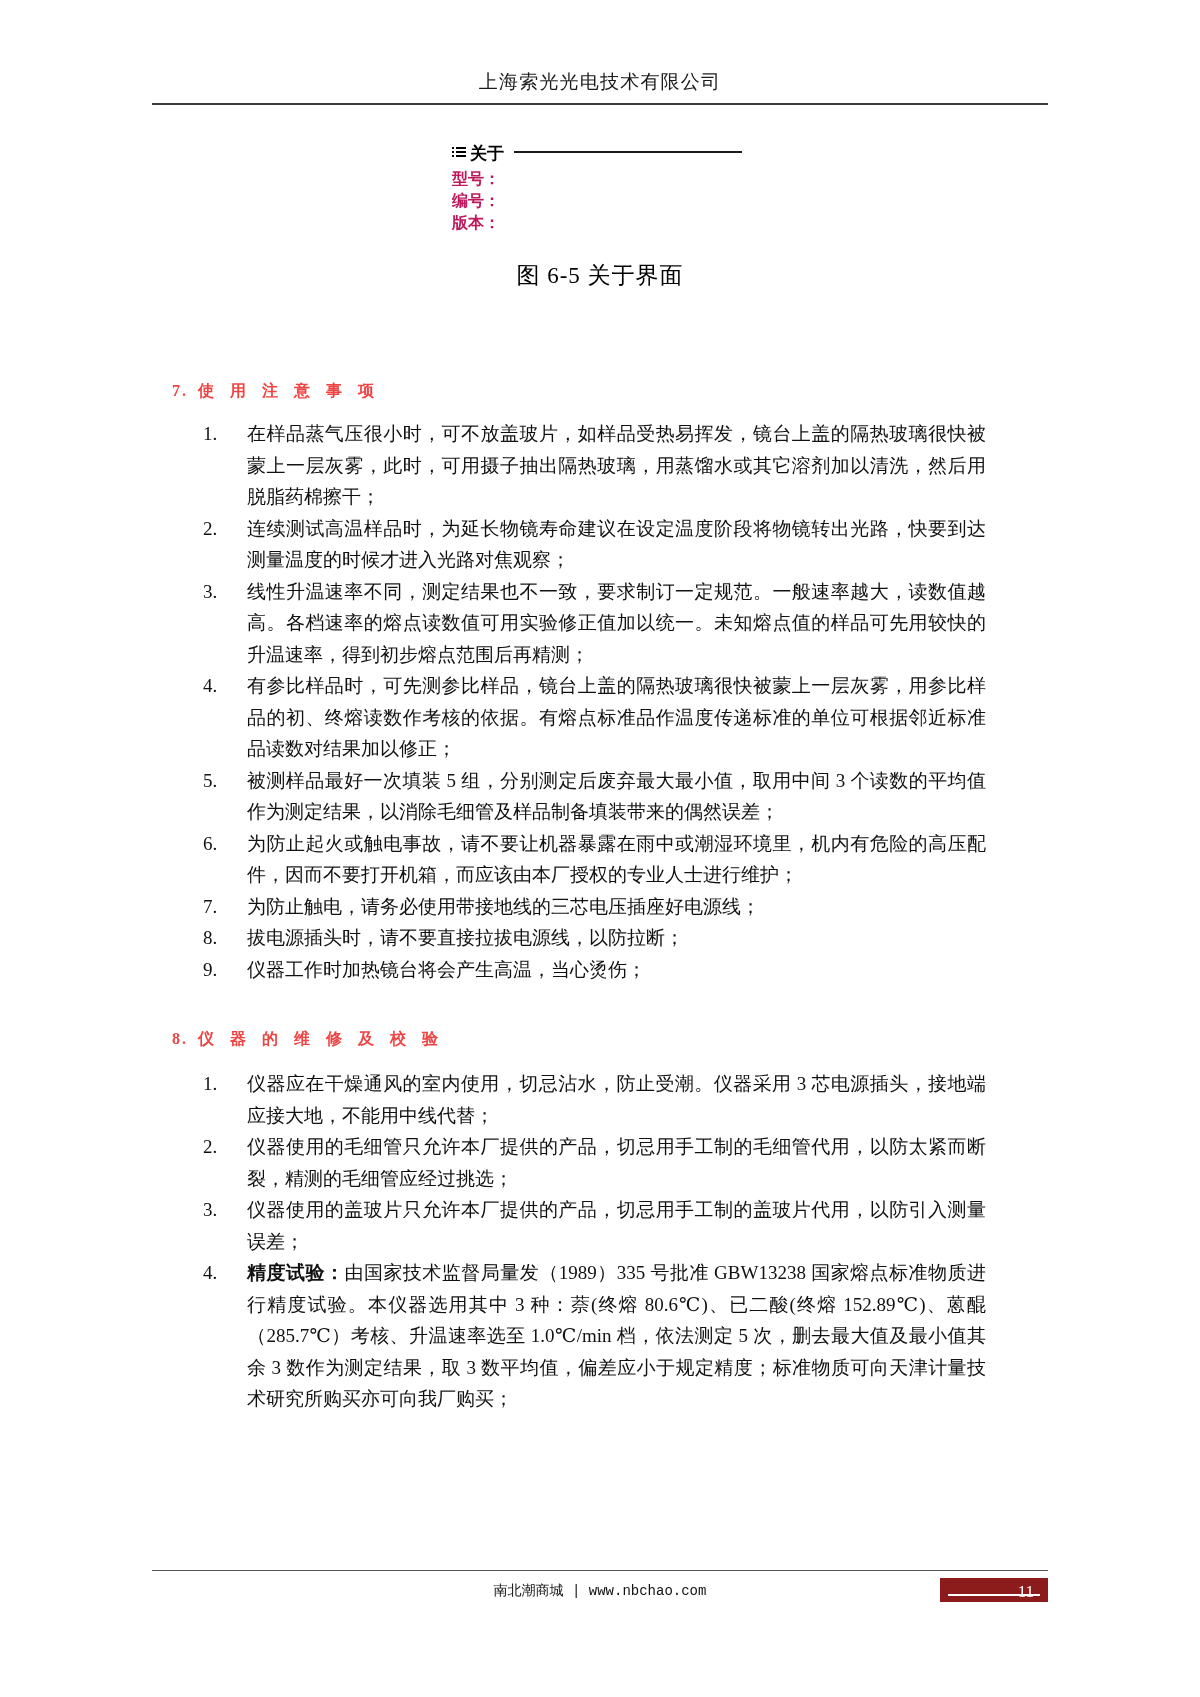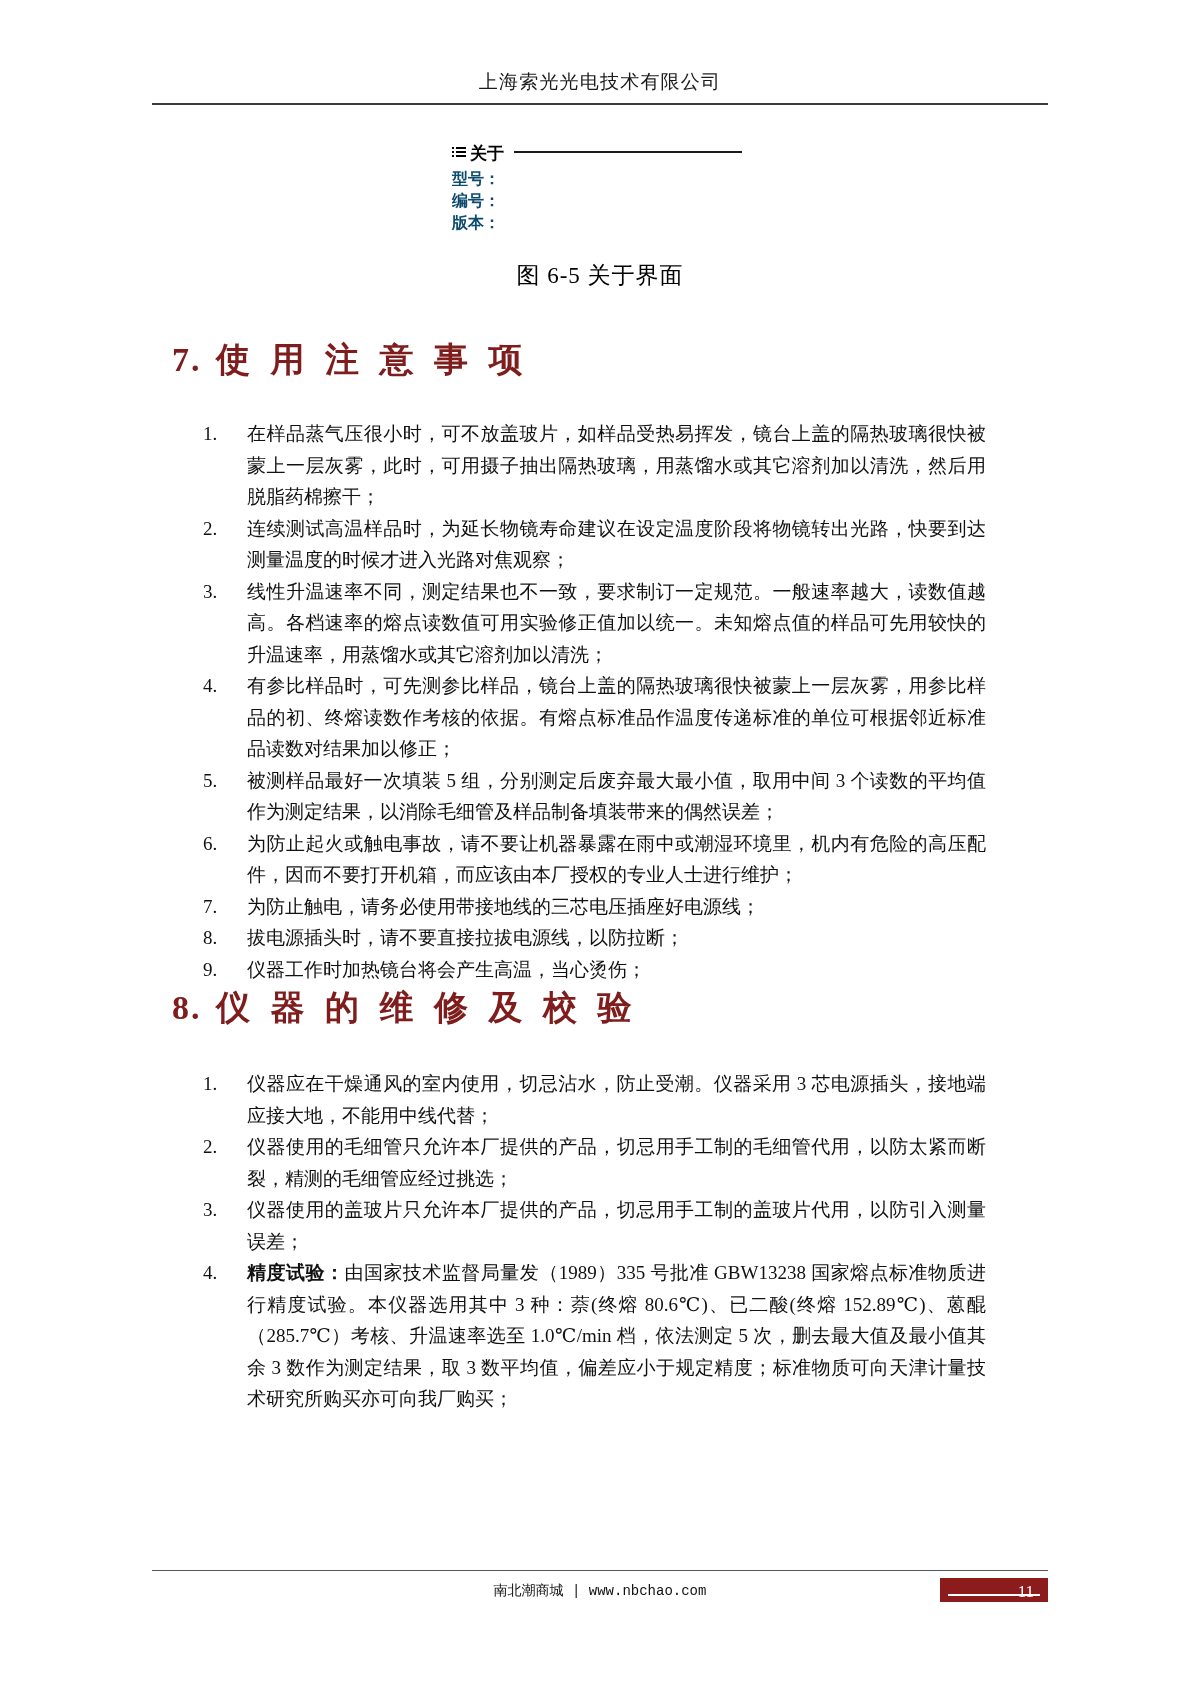--- a/index.html
+++ b/index.html
@@ -98,40 +98,41 @@
     margin-bottom: 3px;
     margin-left: 6px;
   }
   .about-fields {
     margin-top: 2px;
   }
   .about-field {
     font-size: 16px;
     font-weight: bold;
     line-height: 22px;
-    color: #0c4a6e;
+    color: #be185d;
     white-space: nowrap;
   }
   .fig-caption {
     margin-top: 26px;
     margin-left: 0;
     text-align: center;
     font-size: 23px;
     color: #000;
     letter-spacing: 1px;
     font-family: "Liberation Serif", "DejaVu Serif", serif;
   }
 
   
   .section-heading {
     font-family: "Liberation Serif", "DejaVu Serif", serif;
-    font-size: 34px;
+    font-size: 16px;
     font-weight: bold;
-    color: #7f1d1d;
+    color: #ef4444;
     letter-spacing: 6px;
+    margin-top: 44px;
   }
   .section-heading .sec-num {
     letter-spacing: 2px;
   }
   .sec7 {
     position: absolute;
     left: 172px;
     top: 337px;
   }
   .sec8 {
@@ -265,21 +266,21 @@
     <li>
       <span class="marker">1.</span>
       <span class="body">在样品蒸气压很小时，可不放盖玻片，如样品受热易挥发，镜台上盖的隔热玻璃很快被蒙上一层灰雾，此时，可用摄子抽出隔热玻璃，用蒸馏水或其它溶剂加以清洗，然后用脱脂药棉擦干；</span>
     </li>
     <li>
       <span class="marker">2.</span>
       <span class="body">连续测试高温样品时，为延长物镜寿命建议在设定温度阶段将物镜转出光路，快要到达测量温度的时候才进入光路对焦观察；</span>
     </li>
     <li>
       <span class="marker">3.</span>
-      <span class="body">线性升温速率不同，测定结果也不一致，要求制订一定规范。一般速率越大，读数值越高。各档速率的熔点读数值可用实验修正值加以统一。未知熔点值的样品可先用较快的升温速率，用蒸馏水或其它溶剂加以清洗；</span>
+      <span class="body">线性升温速率不同，测定结果也不一致，要求制订一定规范。一般速率越大，读数值越高。各档速率的熔点读数值可用实验修正值加以统一。未知熔点值的样品可先用较快的升温速率，得到初步熔点范围后再精测；</span>
     </li>
     <li>
       <span class="marker">4.</span>
       <span class="body">有参比样品时，可先测参比样品，镜台上盖的隔热玻璃很快被蒙上一层灰雾，用参比样品的初、终熔读数作考核的依据。有熔点标准品作温度传递标准的单位可根据邻近标准品读数对结果加以修正；</span>
     </li>
     <li>
       <span class="marker">5.</span>
       <span class="body">被测样品最好一次填装 5 组，分别测定后废弃最大最小值，取用中间 3 个读数的平均值作为测定结果，以消除毛细管及样品制备填装带来的偶然误差；</span>
     </li>
     <li>

